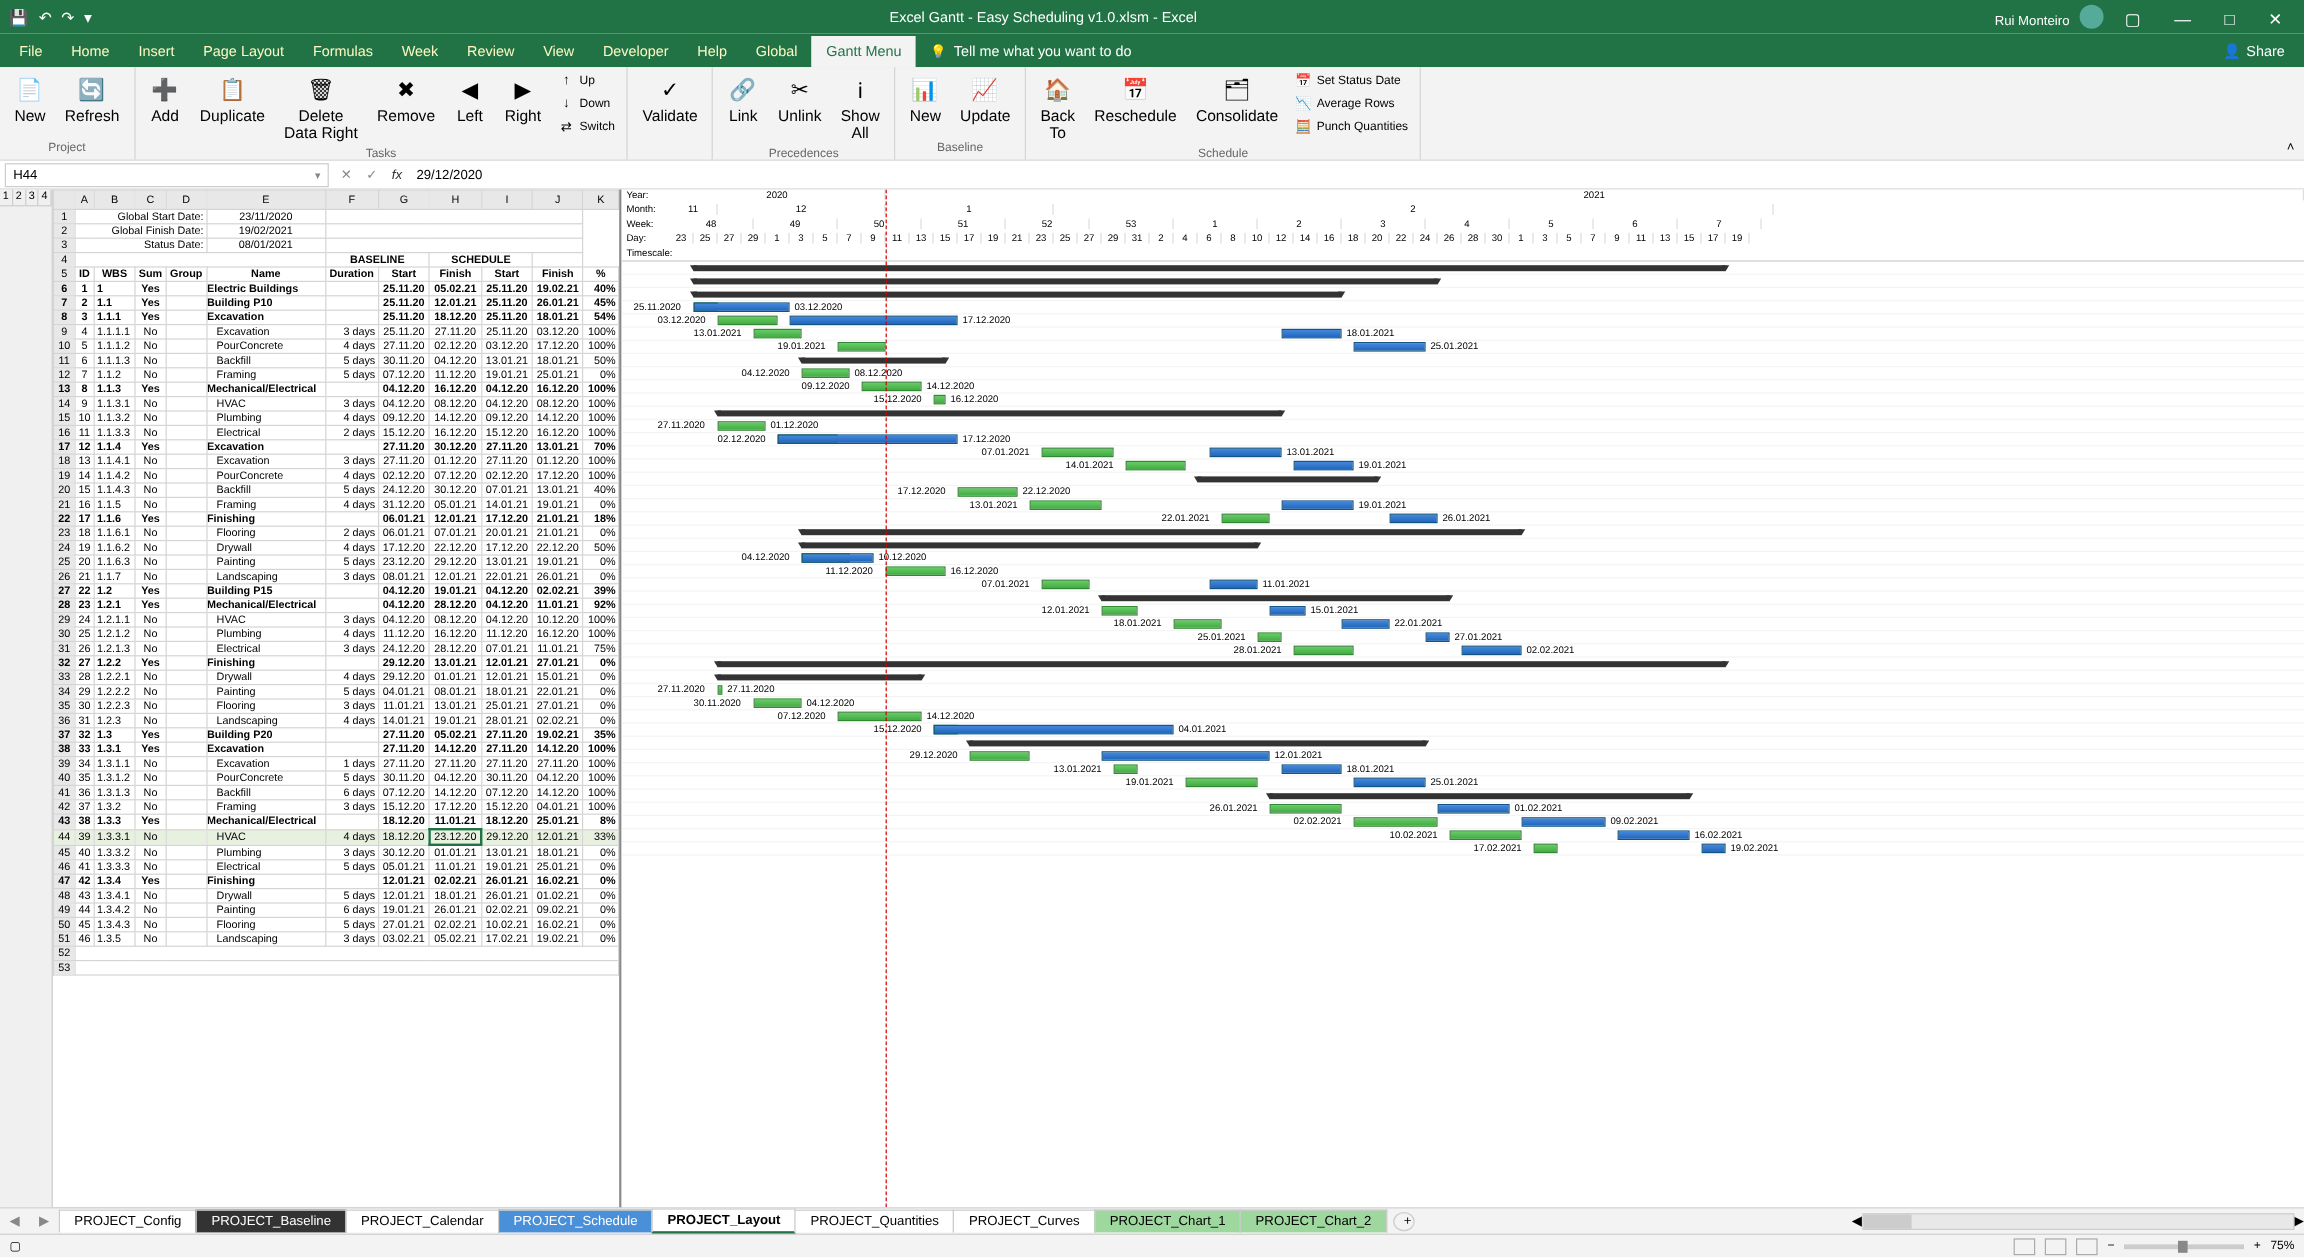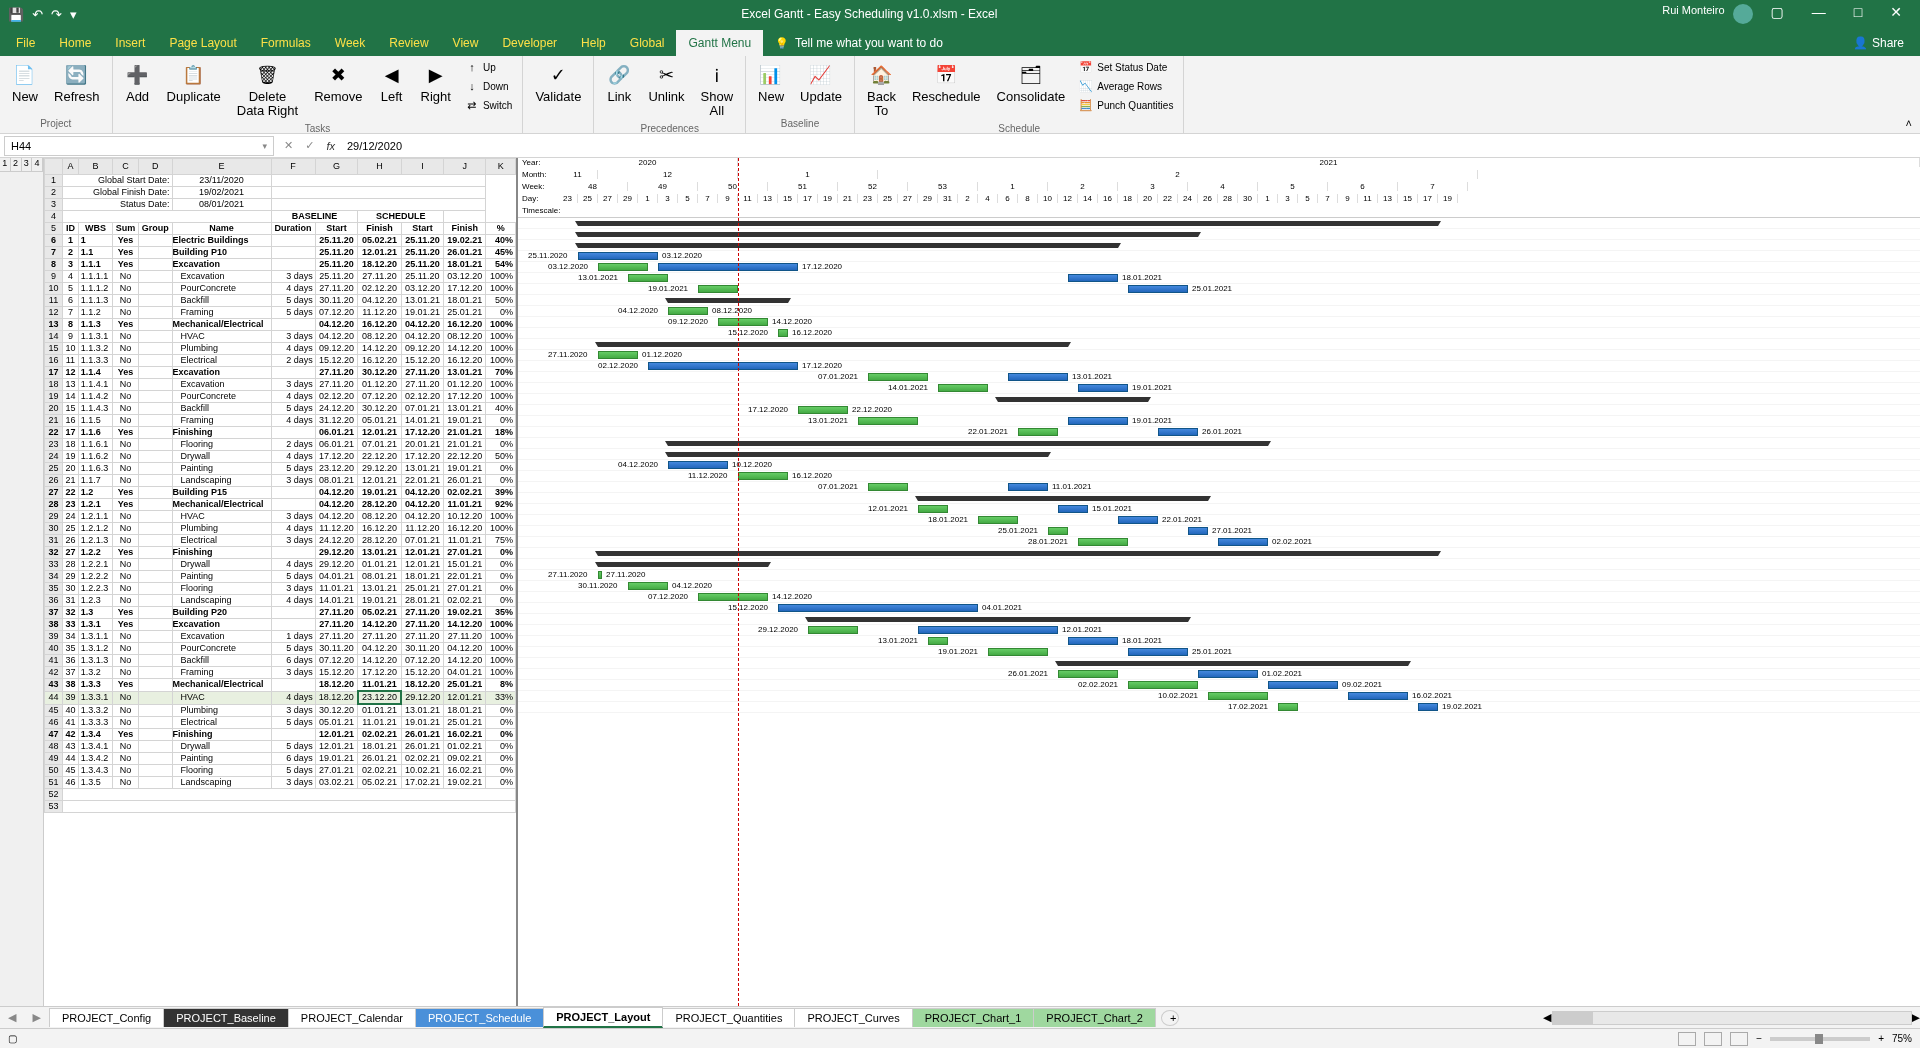--- a/index.html
+++ b/index.html
@@ -3,27 +3,27 @@
 <meta charset="utf-8">
 <style>
 * { margin: 0; padding: 0; box-sizing: border-box; font-family: "Segoe UI", Arial, sans-serif; }
 body { background: #fff; font-size: 11px; overflow: hidden; }
 
 
 .titlebar { background: #217346; height: 28px; display: flex; align-items: center; color: #fff; padding: 0 8px; }
 .titlebar .qat { display: flex; gap: 8px; align-items: center; }
 .titlebar .qat span { font-size: 13px; cursor: pointer; }
 .titlebar .title { flex: 1; text-align: center; font-size: 12px; }
-.titlebar .user { display: flex; align-items: flex-start; gap: 8px; }
+.titlebar .user { display: flex; align-items: flex-end; gap: 8px; }
 .titlebar .user .avatar { width: 20px; height: 20px; border-radius: 50%; background: #5a9; display: inline-block; }
 .titlebar .wbtn { font-size: 14px; padding: 0 10px; cursor: pointer; }
 
 
 .menutabs { background: #217346; height: 28px; display: flex; align-items: flex-end; padding: 0 4px; }
-.menutabs .tab { color: #fde047; padding: 6px 12px; font-size: 12px; cursor: pointer; }
+.menutabs .tab { color: #fef9c3; padding: 6px 12px; font-size: 12px; cursor: pointer; }
 .menutabs .tab.active { background: #f3f3f3; color: #217346; }
 .menutabs .tellme { color: #fff; padding: 6px 12px; font-size: 12px; display: flex; align-items: center; gap: 6px; }
 .menutabs .tellme::before { content: "💡"; font-size: 11px; }
 .menutabs .share { margin-left: auto; color: #fff; padding: 6px 12px; font-size: 12px; display: flex; align-items: center; gap: 4px; }
 
 
 .ribbon { background: #f3f3f3; height: 78px; display: flex; border-bottom: 1px solid #d4d4d4; }
 .ribbon .group { border-right: 1px solid #d4d4d4; padding: 2px 6px; display: flex; flex-direction: column; justify-content: space-between; }
 .ribbon .group .buttons { display: flex; gap: 4px; align-items: flex-start; }
 .ribbon .group .label { text-align: center; font-size: 10px; color: #666; padding-bottom: 2px; }

